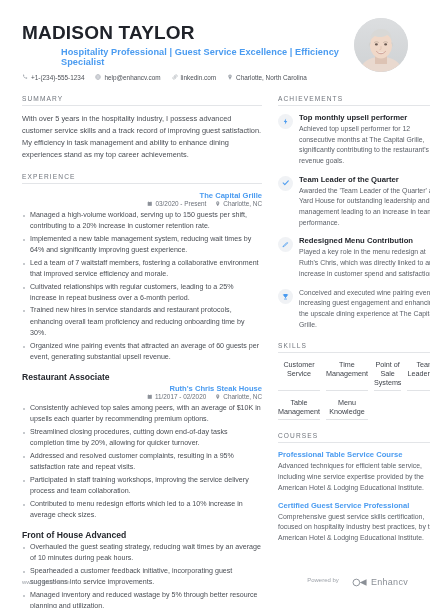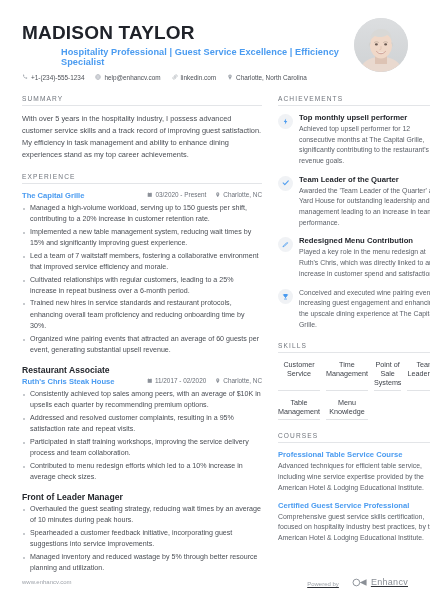--- a/index.html
+++ b/index.html
@@ -48,21 +48,21 @@
     text-transform: uppercase; padding-bottom: 3px;
     border-bottom: 1px solid #e3e5e8; margin-bottom: 7px;
   }
   .sec { margin-bottom: 12px; }
 
   .summary-text { font-size: 7.4px; line-height: 1.62; color: #4a4e55; }
 
   
   .job { margin-bottom: 9px; }
   .job-title { font-size: 8.6px; font-weight: bold; color: #25282e; margin-bottom: 2px; }
-  .job-meta { display: flex; align-items: flex-start; margin-bottom: 3px; }
+  .job-meta { display: flex; align-items: flex-end; margin-bottom: 3px; flex-direction: column; }
   .company { font-size: 7.6px; color: #4a9bf0; font-weight: bold; flex: 0 0 auto; }
   .meta-right { margin-left: auto; display: flex; align-items: center; gap: 9px; }
   .meta-item { display: flex; align-items: center; gap: 2.5px; font-size: 6.4px; color: #6b7079; }
   .meta-item .ic { color: #8c9199; display: inline-flex; }
   .bullets { list-style: none; }
   .bullets li {
     position: relative; padding-left: 8px;
     font-size: 7.1px; line-height: 1.58; color: #4a4e55; margin-bottom: 1.5px;
   }
   .bullets li:before {
@@ -92,21 +92,21 @@
   .course { margin-bottom: 7px; }
   .course-title { font-size: 7.6px; color: #4a9bf0; font-weight: bold; margin-bottom: 2px; }
   .course-desc { font-size: 6.9px; line-height: 1.55; color: #5a5f67; }
 
   
   .footer {
     position: absolute; left: 22px; right: 22px; bottom: 17px;
     display: flex; align-items: center; justify-content: space-between;
   }
   .footer-url { font-size: 6px; color: #9ea3aa; }
-  .footer-right { display: flex; align-items: flex-end; gap: 13px; text-decoration: underline; }
+  .footer-right { display: flex; align-items: flex-start; gap: 13px; }
   .powered { font-size: 6px; color: #9ea3aa; }
   .brand { display: flex; align-items: center; gap: 3px; color: #8a8f96; }
   .brand-name { font-size: 9px; letter-spacing: .3px; color: #8a8f96; }
 </style>
 </head>
 <body>
 
 <div class="page">
 
   <div class="header">
@@ -224,21 +224,21 @@
                     <svg width="5.5" height="5.5" viewBox="0 0 16 16" fill="currentColor">
                       <path d="M8 1a4.6 4.6 0 0 0-4.6 4.6C3.4 9.2 8 15 8 15s4.6-5.8 4.6-9.4A4.6 4.6 0 0 0 8 1zm0 6.4a1.8 1.8 0 1 1 0-3.6 1.8 1.8 0 0 1 0 3.6z"></path>
                     </svg>
                   </span>
                 <span>Charlotte, NC</span>
               </div>
             </div>
           </div>
           <ul class="bullets">
             <li>Managed a high-volume workload, serving up to 150 guests per shift, contributing to a 20% increase in customer retention rate.</li>
-            <li>Implemented a new table management system, reducing wait times by 15% and significantly improving guest experience.</li>
+            <li>Implemented a new table management system, reducing wait times by 64% and significantly improving guest experience.</li>
             <li>Led a team of 7 waitstaff members, fostering a collaborative environment that improved service efficiency and morale.</li>
             <li>Cultivated relationships with regular customers, leading to a 25% increase in repeat business over a 6-month period.</li>
             <li>Trained new hires in service standards and restaurant protocols, enhancing overall team proficiency and reducing onboarding time by 30%.</li>
             <li>Organized wine pairing events that attracted an average of 60 guests per event, generating substantial upsell revenue.</li>
           </ul>
         </div>
 
         <div class="job">
           <div class="job-title">Restaurant Associate</div>
           <div class="job-meta">
@@ -258,28 +258,29 @@
                     <svg width="5.5" height="5.5" viewBox="0 0 16 16" fill="currentColor">
                       <path d="M8 1a4.6 4.6 0 0 0-4.6 4.6C3.4 9.2 8 15 8 15s4.6-5.8 4.6-9.4A4.6 4.6 0 0 0 8 1zm0 6.4a1.8 1.8 0 1 1 0-3.6 1.8 1.8 0 0 1 0 3.6z"></path>
                     </svg>
                   </span>
                 <span>Charlotte, NC</span>
               </div>
             </div>
           </div>
           <ul class="bullets">
             <li>Consistently achieved top sales among peers, with an average of $10K in upsells each quarter by recommending premium options.</li>
+            <li>Streamlined closing procedures, cutting down end-of-day tasks completion time by 20%, allowing for quicker turnover.</li>
             <li>Addressed and resolved customer complaints, resulting in a 95% satisfaction rate and repeat visits.</li>
             <li>Participated in staff training workshops, improving the service delivery process and team collaboration.</li>
             <li>Contributed to menu redesign efforts which led to a 10% increase in average check sizes.</li>
           </ul>
         </div>
 
         <div class="job">
-          <div class="job-title">Front of Leader Manager</div>
+          <div class="job-title">Front of House Advanced</div>
           <ul class="bullets">
             <li>Overhauled the guest seating strategy, reducing wait times by an average of 10 minutes during peak hours.</li>
             <li>Spearheaded a customer feedback initiative, incorporating guest suggestions into service improvements.</li>
             <li>Managed inventory and reduced wastage by 5% through better resource planning and utilization.</li>
 
           </ul>
         </div>
       </div>
 
     </div>

